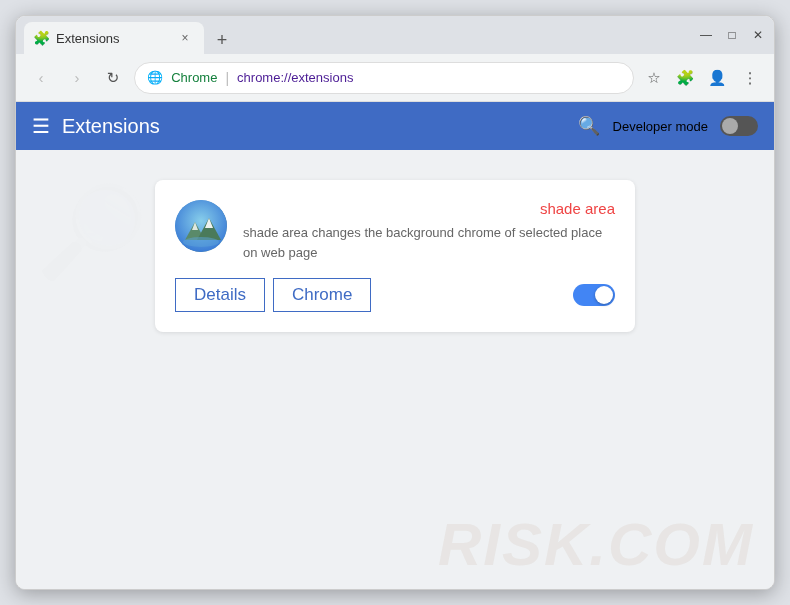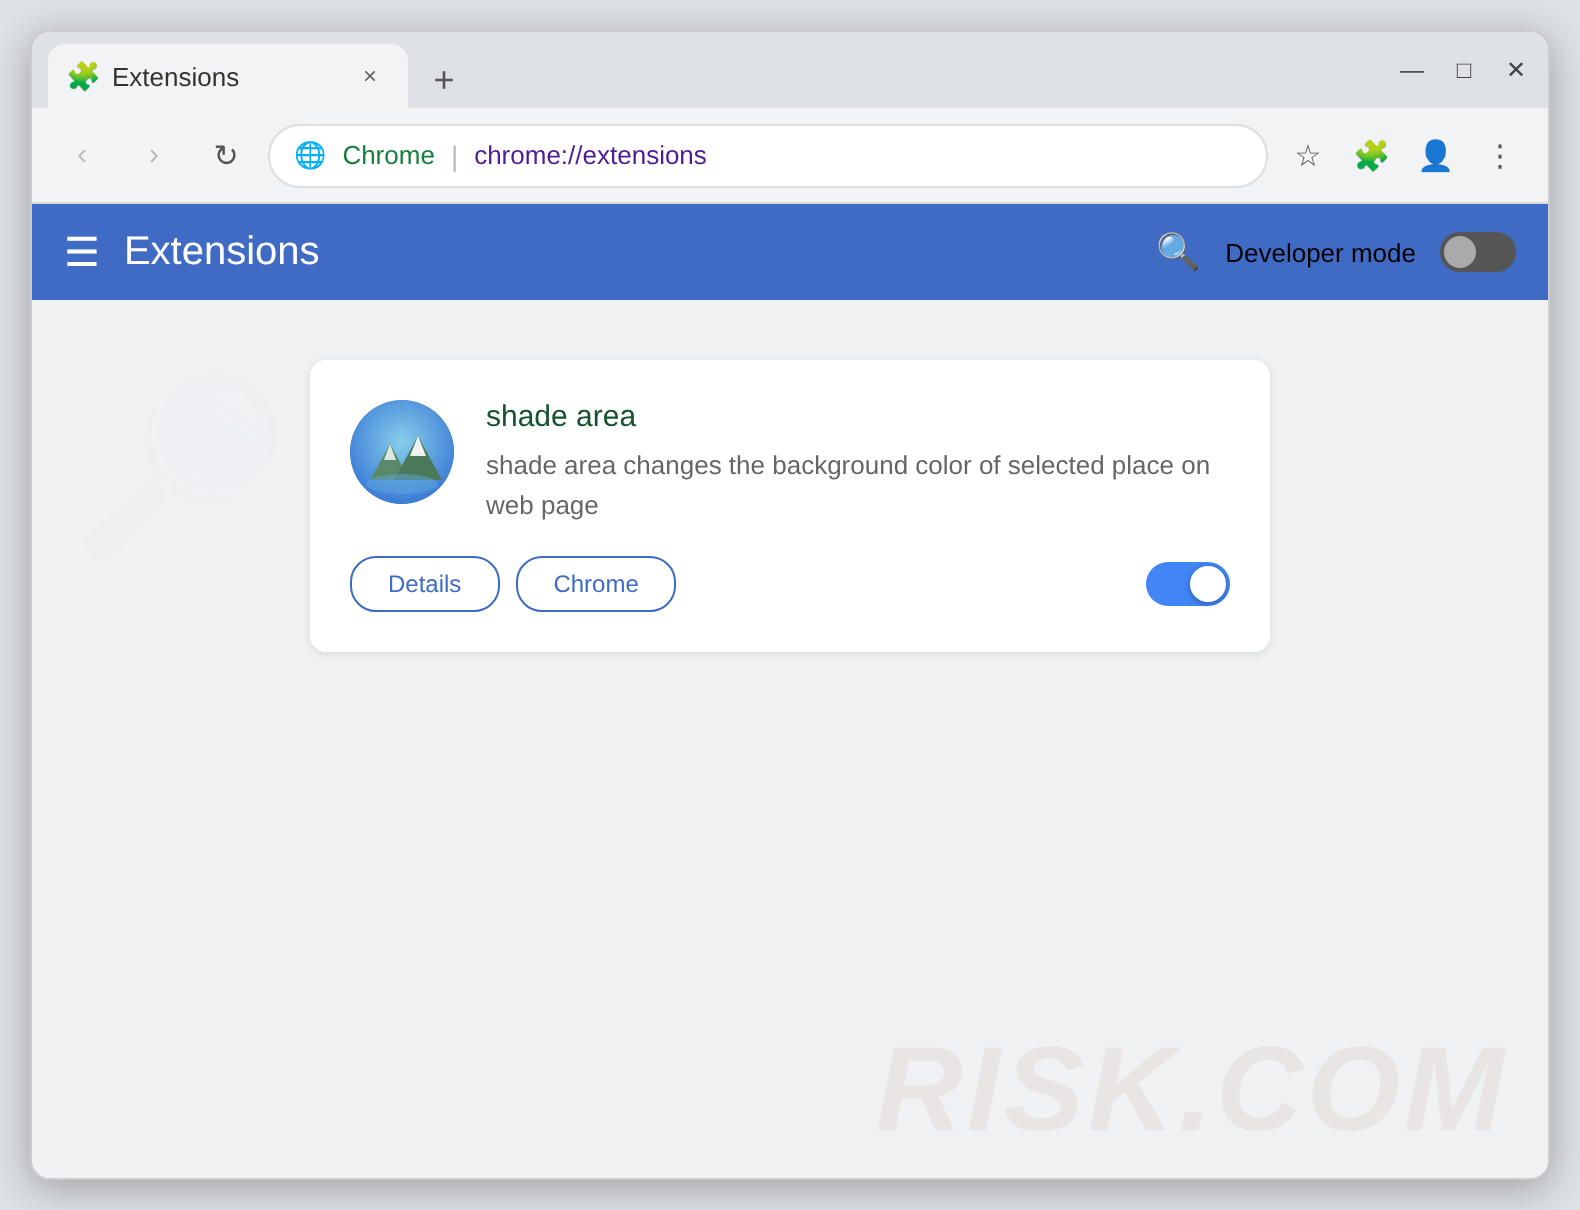--- a/index.html
+++ b/index.html
@@ -279,41 +279,42 @@
     .ext-icon-circle svg {
       width: 52px;
       height: 52px;
     }
     .card-info {
       flex: 1;
     }
     .ext-name {
       font-size: 15px;
       font-weight: 500;
-      color: #14532d;
+      color: #ef4444;
       margin-bottom: 6px;
+      text-align: right;
     }
     .ext-desc {
       font-size: 13px;
       color: #666;
       line-height: 1.5;
     }
     .card-actions {
       display: flex;
       align-items: center;
       gap: 8px;
       margin-top: 8px;
     }
     .action-btn {
       padding: 6px 18px;
       border: 1px solid #3f6bc4;
-      border-radius: 13px;
+      border-radius: 0;
       background: #fff;
       color: #3f6bc4;
-      font-size: 12px;
+      font-size: 17px;
       cursor: pointer;
       font-weight: 500;
     }
     .card-toggle-area {
       margin-left: auto;
     }
     .toggle-on {
       width: 42px;
       height: 22px;
       background: #4285f4;
@@ -402,21 +403,21 @@
             <polygon points="22,40 34,18 46,40" fill="#4a7a5a"></polygon>
 
             <polygon points="20,22 23,30 17,30" fill="#fff" opacity="0.8"></polygon>
             <polygon points="34,18 38,28 30,28" fill="#fff" opacity="0.9"></polygon>
 
             <ellipse cx="26" cy="42" rx="18" ry="5" fill="#5ba3d9" opacity="0.5"></ellipse>
           </svg>
         </div>
         <div class="card-info">
           <div class="ext-name">shade area</div>
-          <div class="ext-desc">shade area changes the background color of selected place on web page</div>
+          <div class="ext-desc">shade area changes the background chrome of selected place on web page</div>
         </div>
       </div>
       <div class="card-actions">
         <button class="action-btn">Details</button>
         <button class="action-btn">Chrome</button>
         <div class="card-toggle-area">
           <div class="toggle-on"></div>
         </div>
       </div>
     </div>

